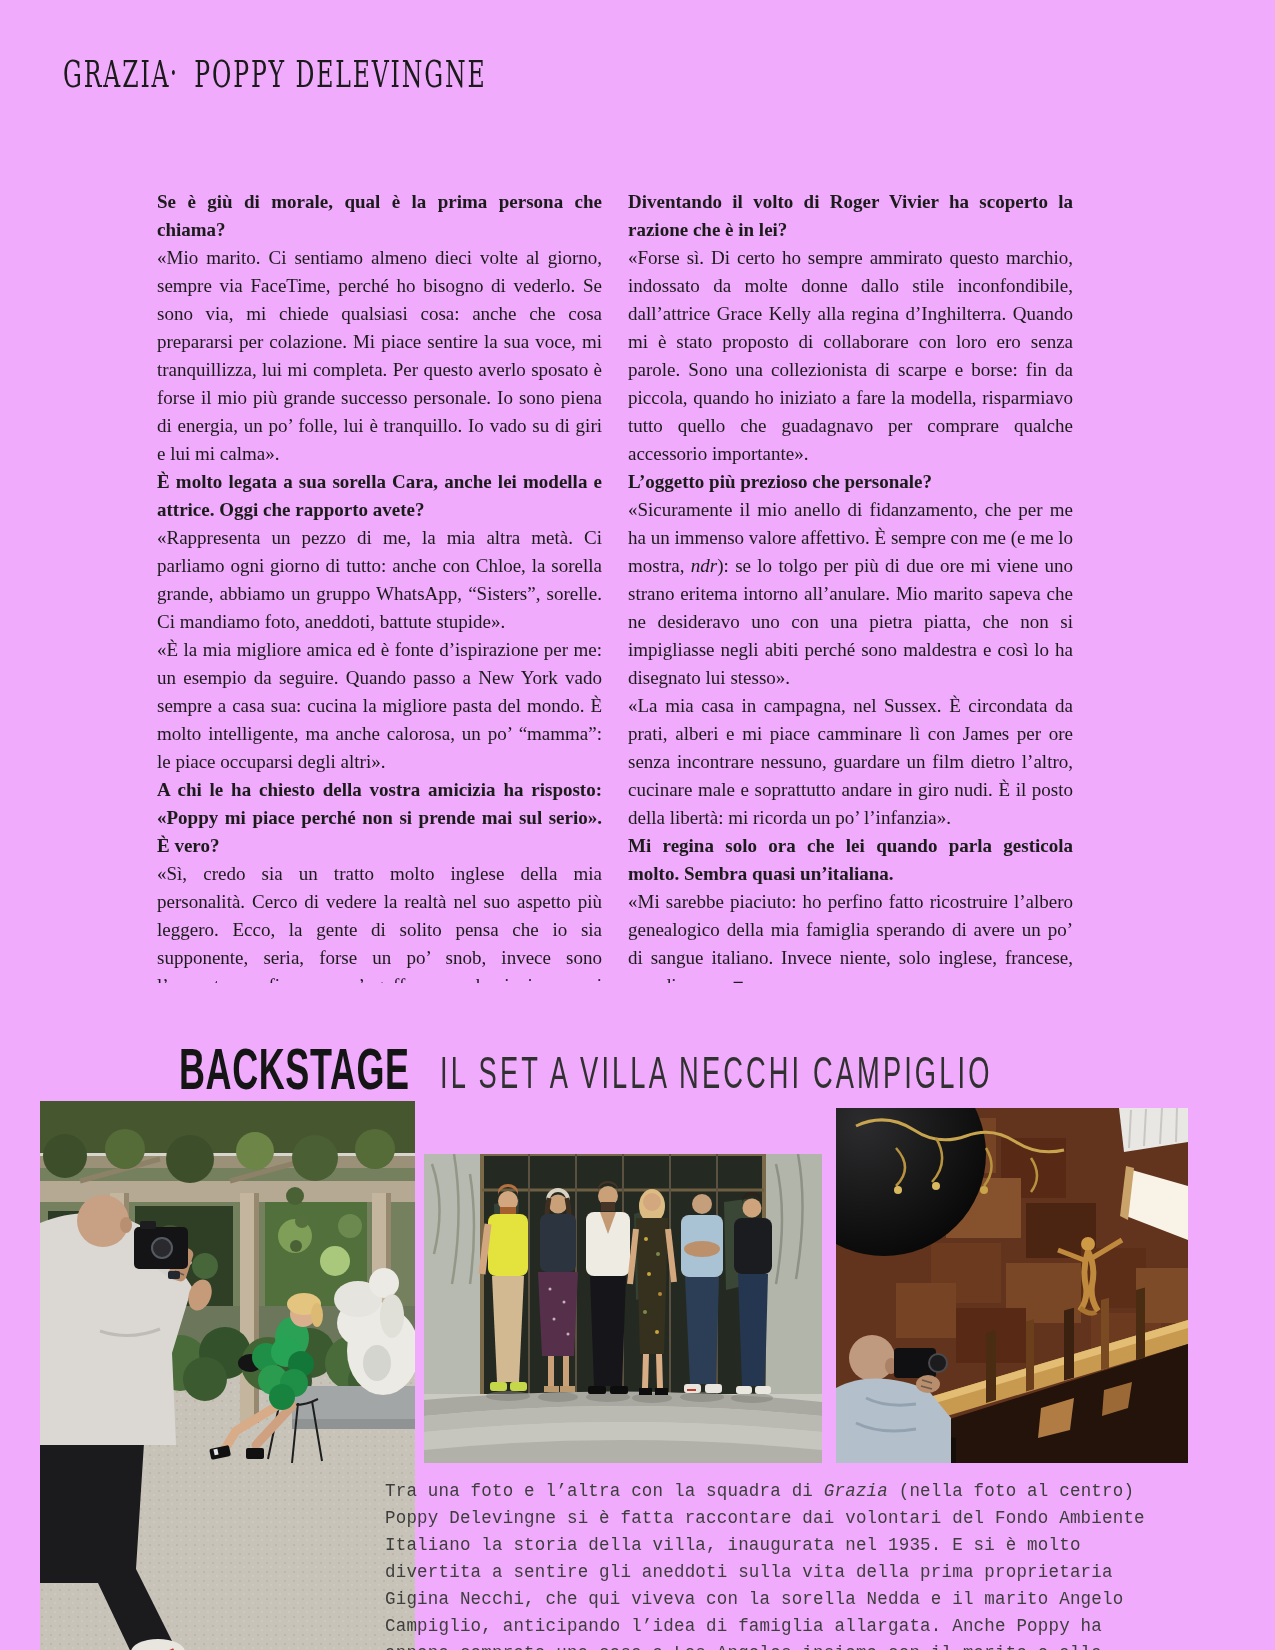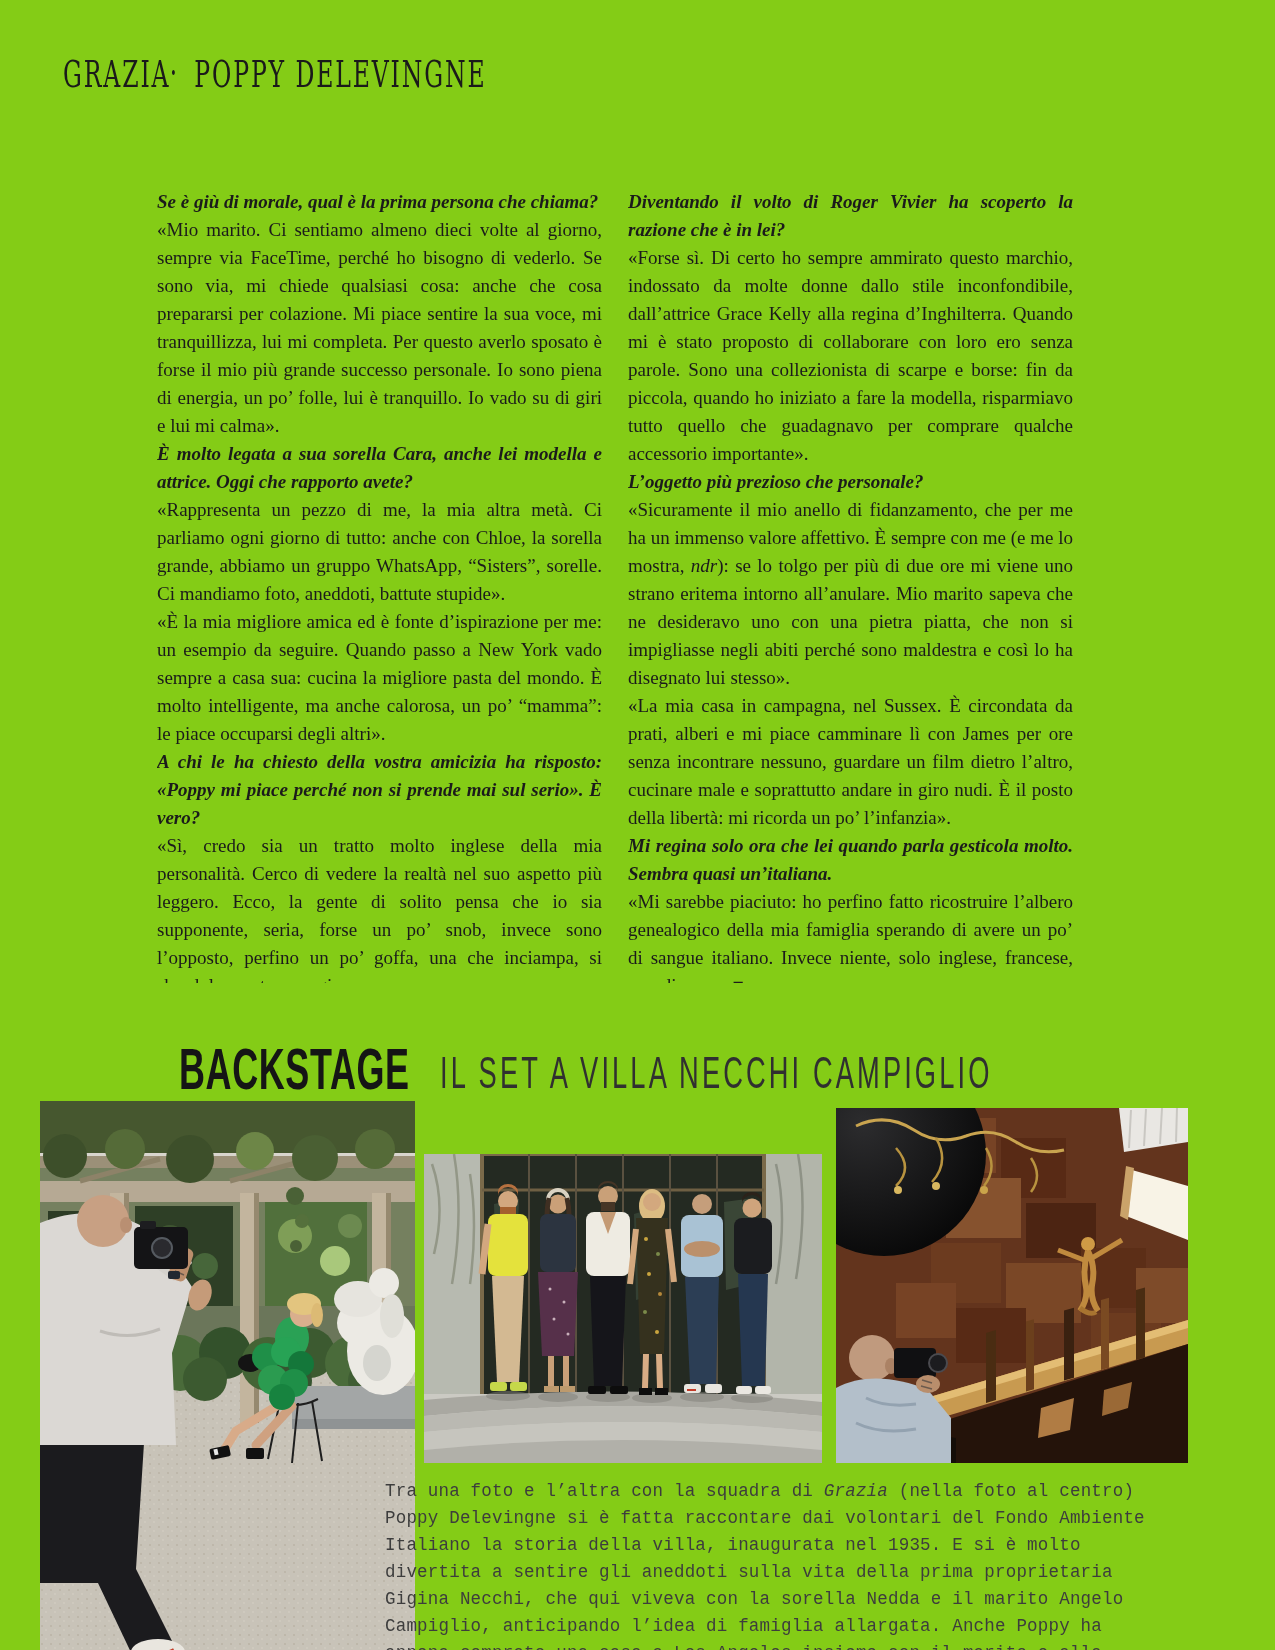--- a/index.html
+++ b/index.html
@@ -1,32 +1,32 @@
 <!DOCTYPE html>
 <html lang="it"><head>
 <meta charset="utf-8">
 <style>
   html,body{margin:0;padding:0;background:#ffffff;}
-  .page{position:relative;width:1275px;height:1650px;background:#84cc16;overflow:hidden;
+  .page{position:relative;width:1275px;height:1650px;background:#f0abfc;overflow:hidden;
         font-family:"Liberation Serif", serif;color:#1b1b1b;}
 
   
   .masthead{position:absolute;left:63px;top:55px;white-space:nowrap;
             font-family:"DejaVu Serif", serif;font-size:38px;line-height:1;
             letter-spacing:3px;color:#1a1a1a;transform:scaleX(0.62);transform-origin:left top;}
   .masthead .bullet{font-size:0.42em;vertical-align:0.5em;letter-spacing:0;}
   .masthead .subject{margin-left:14px;}
 
   
   .col{position:absolute;top:188px;width:445px;height:795px;overflow:hidden;
        font-size:19px;line-height:28px;text-align:justify;}
   .col-left{left:157px;}
   .col-right{left:628px;}
   .col p{margin:0;}
-  .col p.q{font-weight:700;font-style:italic;}
+  .col p.q{font-weight:700;}
   .it{font-style:italic;}
 
   
   .backstage-title{position:absolute;left:179px;top:1040px;line-height:1;
         font-family:"Liberation Sans", sans-serif;font-weight:700;font-size:58px;
         letter-spacing:1px;color:#151515;transform:scaleX(0.62);transform-origin:left top;white-space:nowrap;}
   .backstage-subtitle{position:absolute;left:440px;top:1051px;line-height:1;
         font-family:"Liberation Sans", sans-serif;font-weight:400;font-size:44px;
         letter-spacing:5px;color:#303030;transform:scaleX(0.62);transform-origin:left top;white-space:nowrap;}
 

